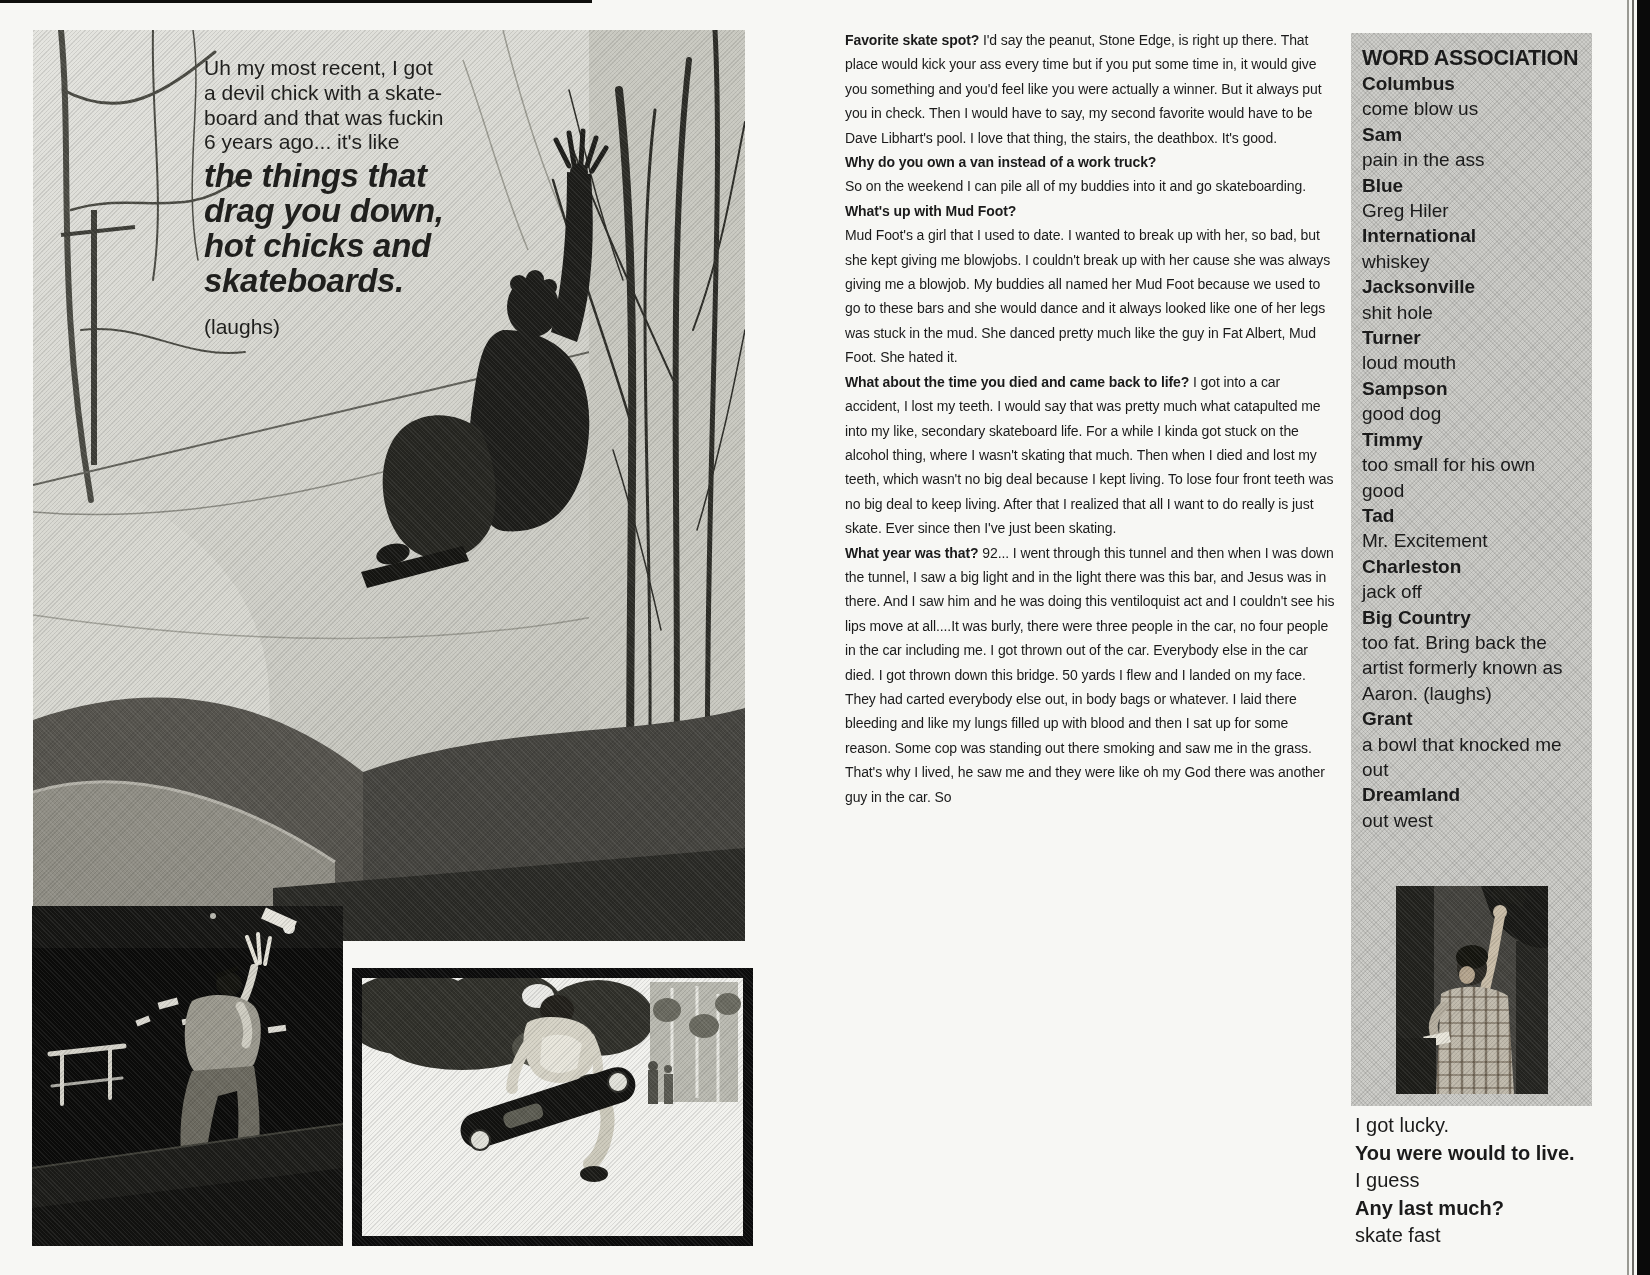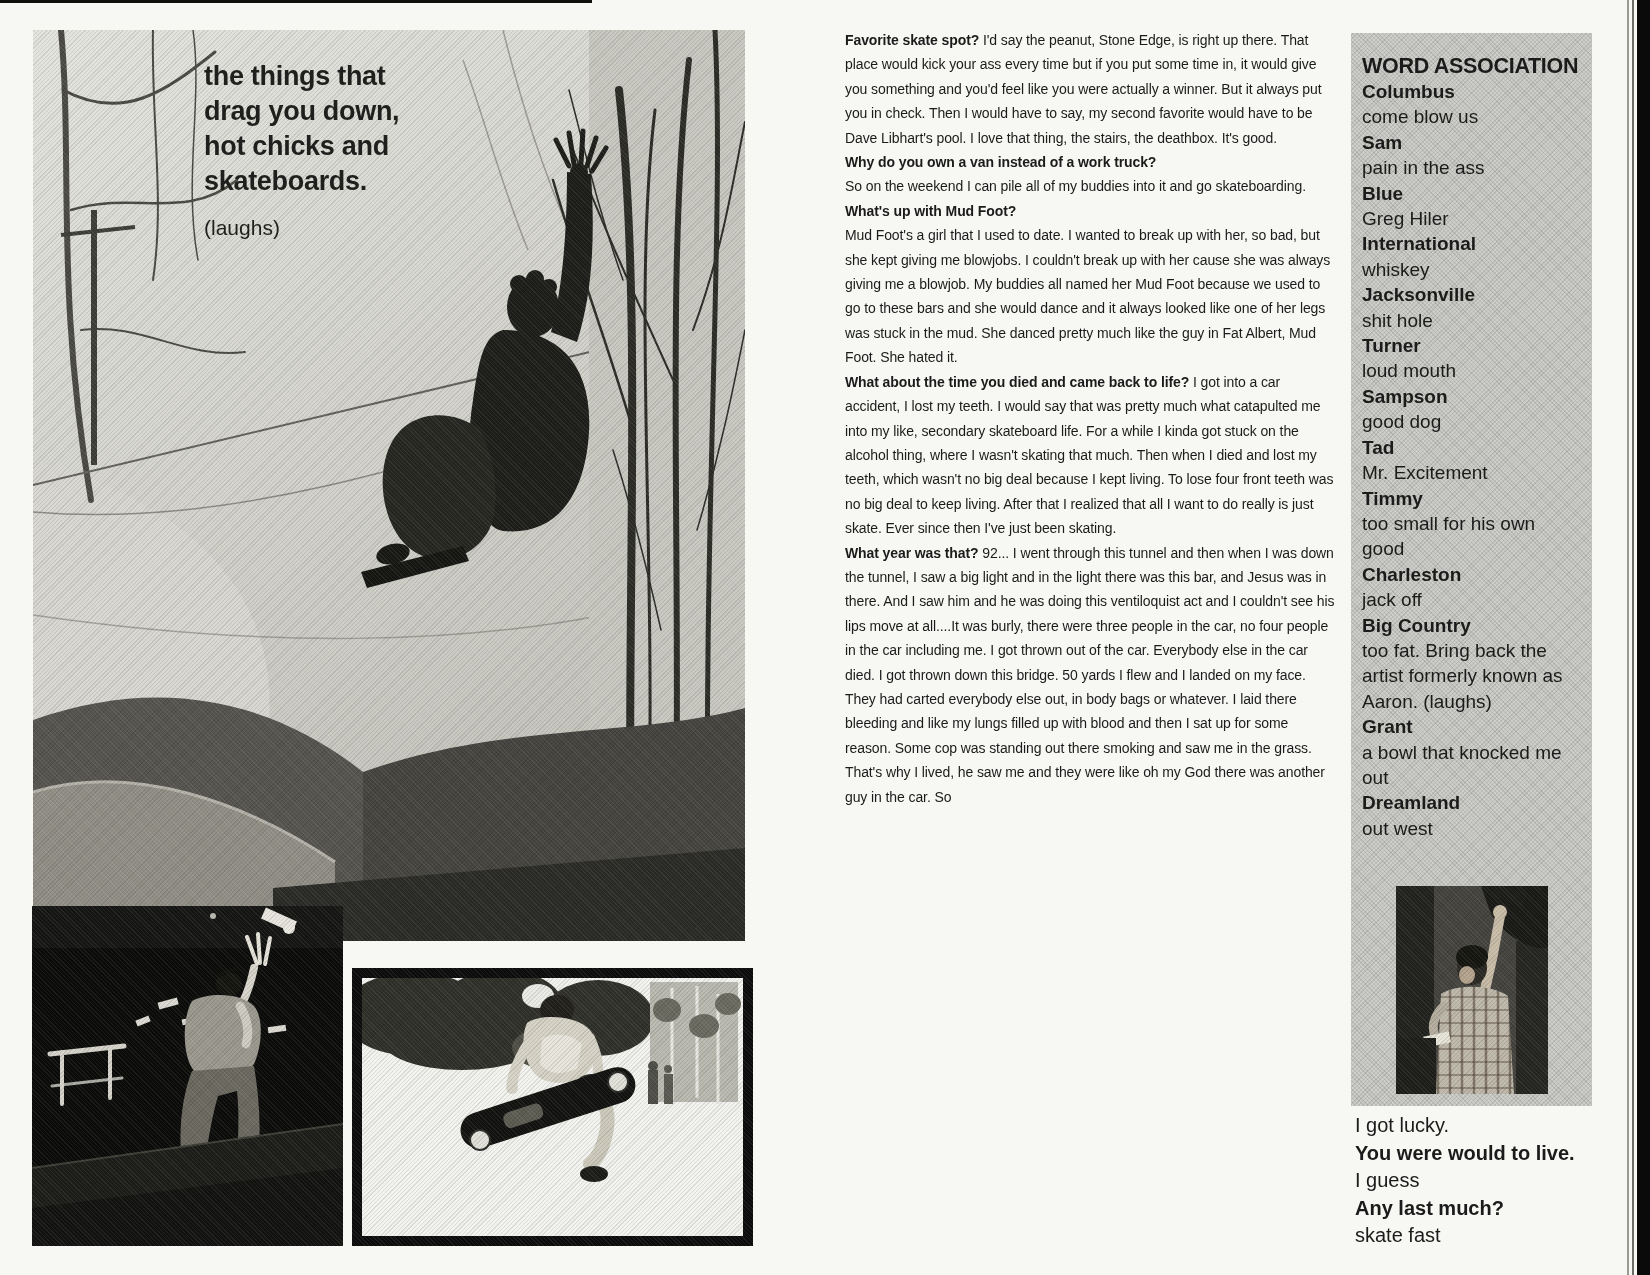--- a/index.html
+++ b/index.html
@@ -14,38 +14,38 @@
   .photo-bl{left:32px;top:906px;width:311px;height:340px;}
   .photo-br{left:352px;top:968px;width:401px;height:278px;}
   .halftone{position:absolute;inset:0;pointer-events:none;
     background-image:
       repeating-linear-gradient(45deg, rgba(255,255,255,.07) 0 1px, transparent 1px 3px),
       repeating-linear-gradient(-45deg, rgba(0,0,0,.10) 0 1px, transparent 1px 3px);}
 
   
   .overlay-quote{position:absolute;left:171px;top:26px;width:330px;color:#1f1f1d;}
   .qline{font-size:21px;line-height:24.8px;white-space:nowrap;}
-  .qline-big{font-size:27px;line-height:35px;font-weight:bold;letter-spacing:-.3px;white-space:nowrap;}
+  .qline-big{font-size:33px;line-height:35px;font-weight:bold;letter-spacing:-.3px;white-space:nowrap;font-style:italic;}
   .quote-big{margin-top:3px;}
   .quote-attrib{font-size:21px;line-height:24px;margin-top:17px;}
 
   
   .interview{position:absolute;left:845px;top:28px;width:492px;font-size:14px;
              line-height:24.4px;letter-spacing:-.1px;}
   .interview p{margin:0;}
   .interview .q{font-weight:bold;}
   .interview .a.block{display:block;}
 
   
   .sidebar{position:absolute;left:1351px;top:33px;width:241px;height:1073px;
     background-color:#cdcdc9;
     background-image:
       repeating-linear-gradient(45deg, rgba(0,0,0,.09) 0 1px, transparent 1px 3px),
       repeating-linear-gradient(-45deg, rgba(0,0,0,.09) 0 1px, transparent 1px 3px);
-    box-sizing:border-box;padding:20px 10px 0 11px;font-size:19px;line-height:25.4px;}
+    box-sizing:border-box;padding:12px 10px 0 11px;font-size:19px;line-height:25.4px;}
   .sb-title{font-weight:bold;font-size:21.5px;letter-spacing:-.3px;line-height:26px;white-space:nowrap;}
   .sb-term{font-weight:bold;}
   .sb-photo{position:absolute;left:45px;top:853px;width:152px;height:208px;overflow:hidden;}
   .sb-photo svg{display:block;width:100%;height:100%;}
 
   
   .closing{position:absolute;left:1355px;top:1112px;width:260px;font-size:20px;line-height:27.6px;}
   .close-line.bold{font-weight:bold;}
 
   
@@ -150,20 +150,27 @@
 
       <path d="M0,690 C140,640 252,680 330,742 L330,911 L0,911 Z" fill="#56544e"></path>
       <path d="M330,742 C470,692 600,708 712,678 L712,911 L330,911 Z" fill="#45443f"></path>
       <path d="M0,762 C100,732 212,772 302,832 L302,911 L0,911 Z" fill="#908e85"></path>
       <path d="M0,762 C100,732 212,772 302,832" stroke="#b5b3aa" stroke-width="3" fill="none"></path>
       <path d="M240,858 L712,818 L712,911 L240,911 Z" fill="#2a2a26"></path>
     </svg>
     <div class="halftone"></div>
 
     <div class="overlay-quote">
+      <div class="quote-small">
+
+      <div class="qline">Uh my most recent, I got</div>
+          <div class="qline">a devil chick with a skate-</div>
+          <div class="qline">board and that was fuckin</div>
+          <div class="qline">6 years ago... it's like</div>
+        </div>
       <div class="quote-big">
 
       <div class="qline-big">the things that</div>
           <div class="qline-big">drag you down,</div>
           <div class="qline-big">hot chicks and</div>
           <div class="qline-big">skateboards.</div>
         </div>
       <div class="quote-attrib">(laughs)</div>
     </div>
   </div>
@@ -316,27 +323,27 @@
           <div class="sb-term">Turner</div>
           <div class="sb-resp">loud mouth</div>
         </div>
 
         <div class="sb-entry">
           <div class="sb-term">Sampson</div>
           <div class="sb-resp">good dog</div>
         </div>
 
         <div class="sb-entry">
+          <div class="sb-term">Timmy</div>
+          <div class="sb-resp">too small for his own good</div>
+        </div>
+
+        <div class="sb-entry">
           <div class="sb-term">Tad</div>
           <div class="sb-resp">Mr. Excitement</div>
-        </div>
-
-        <div class="sb-entry">
-          <div class="sb-term">Timmy</div>
-          <div class="sb-resp">too small for his own good</div>
         </div>
 
         <div class="sb-entry">
           <div class="sb-term">Charleston</div>
           <div class="sb-resp">jack off</div>
         </div>
 
         <div class="sb-entry">
           <div class="sb-term">Big Country</div>
           <div class="sb-resp">too fat. Bring back the artist formerly known as Aaron. (laughs)</div>

